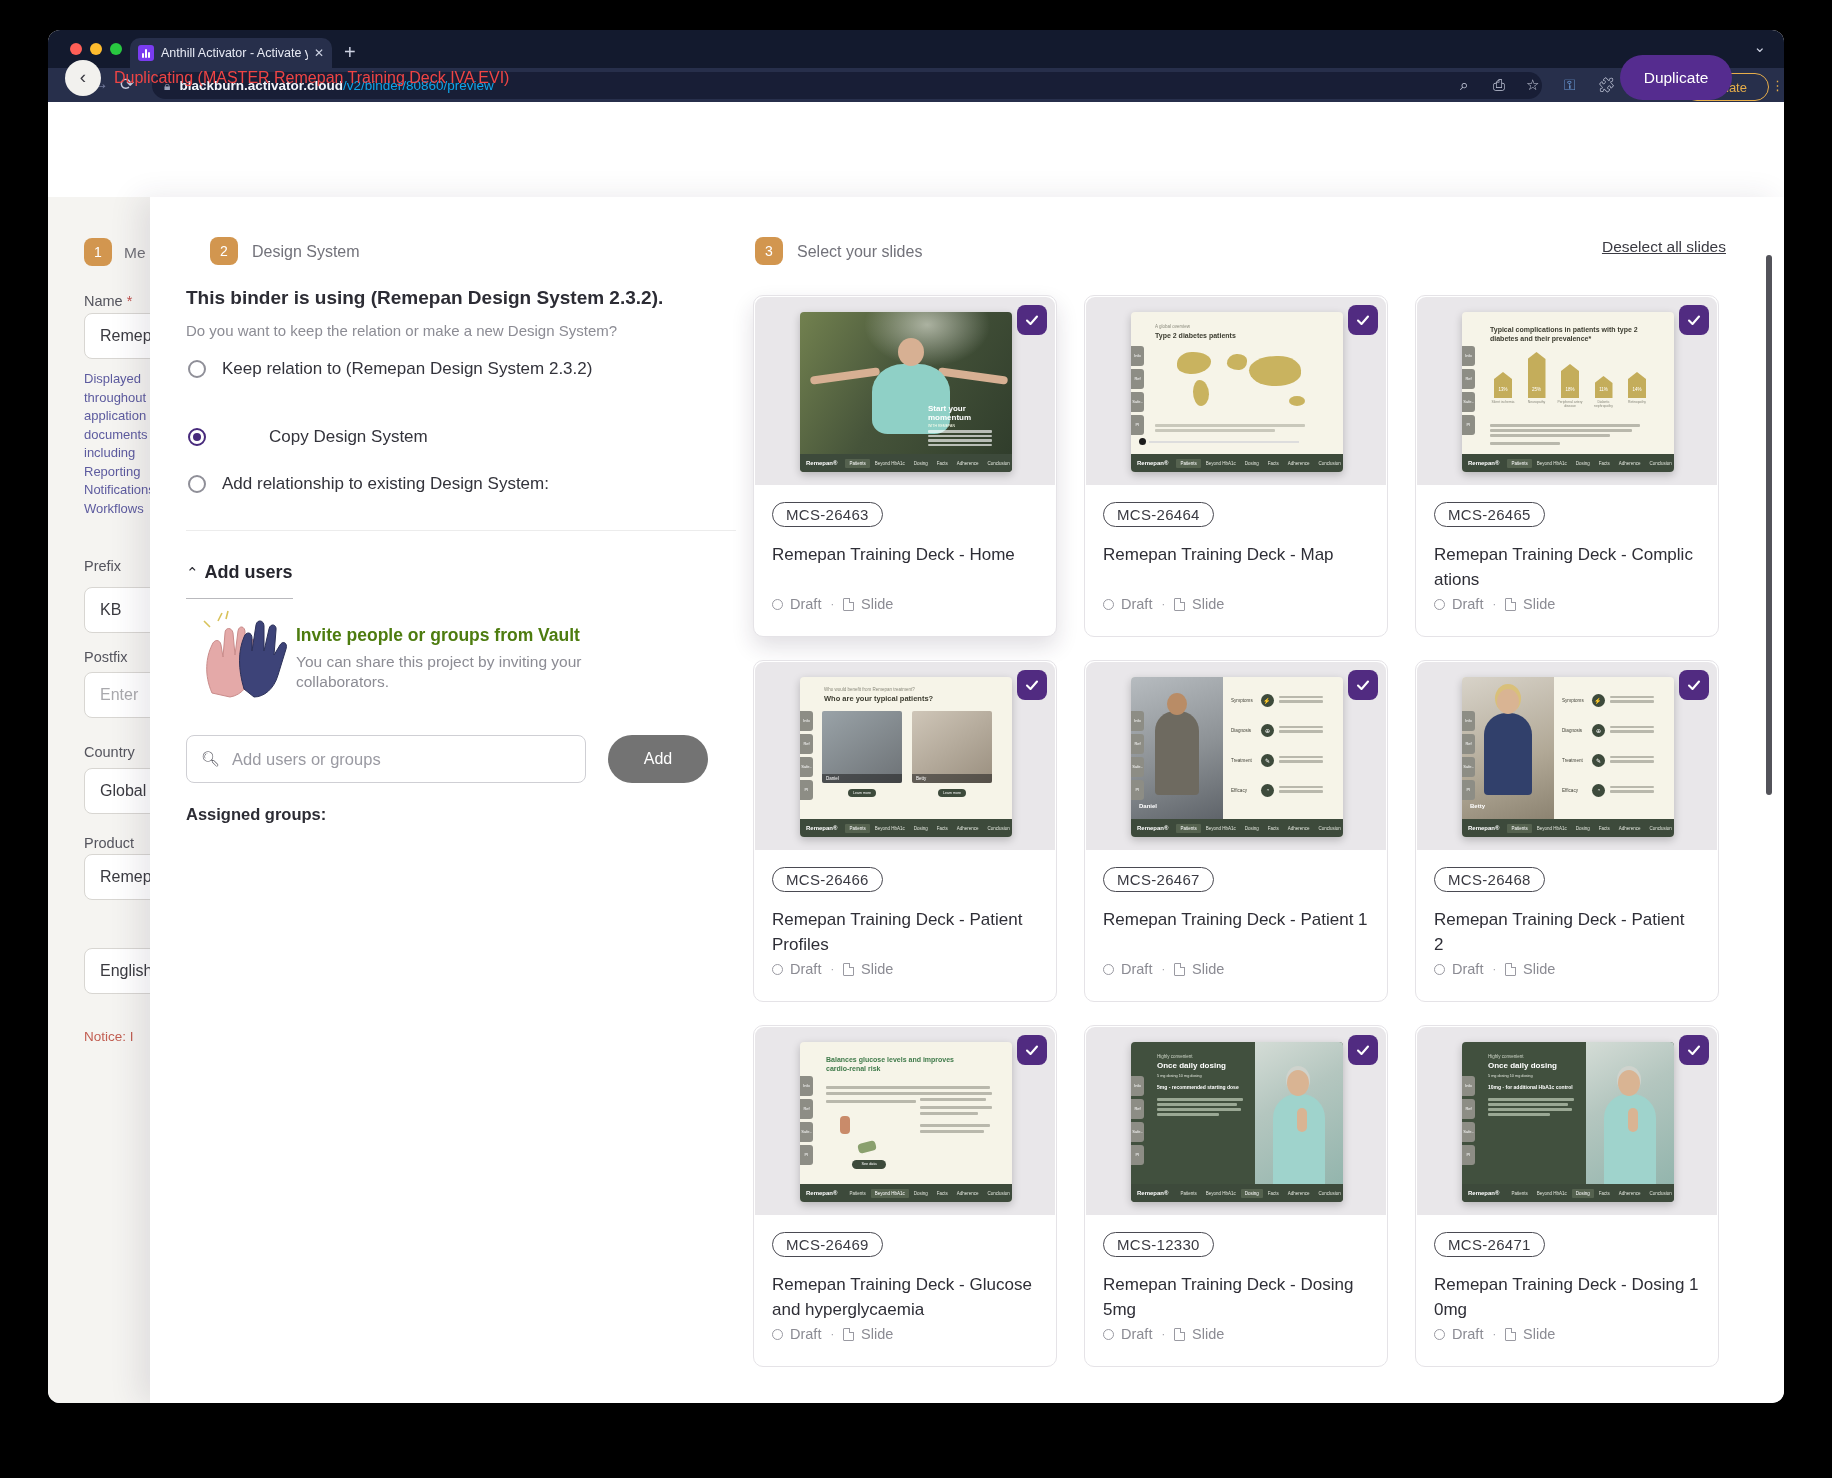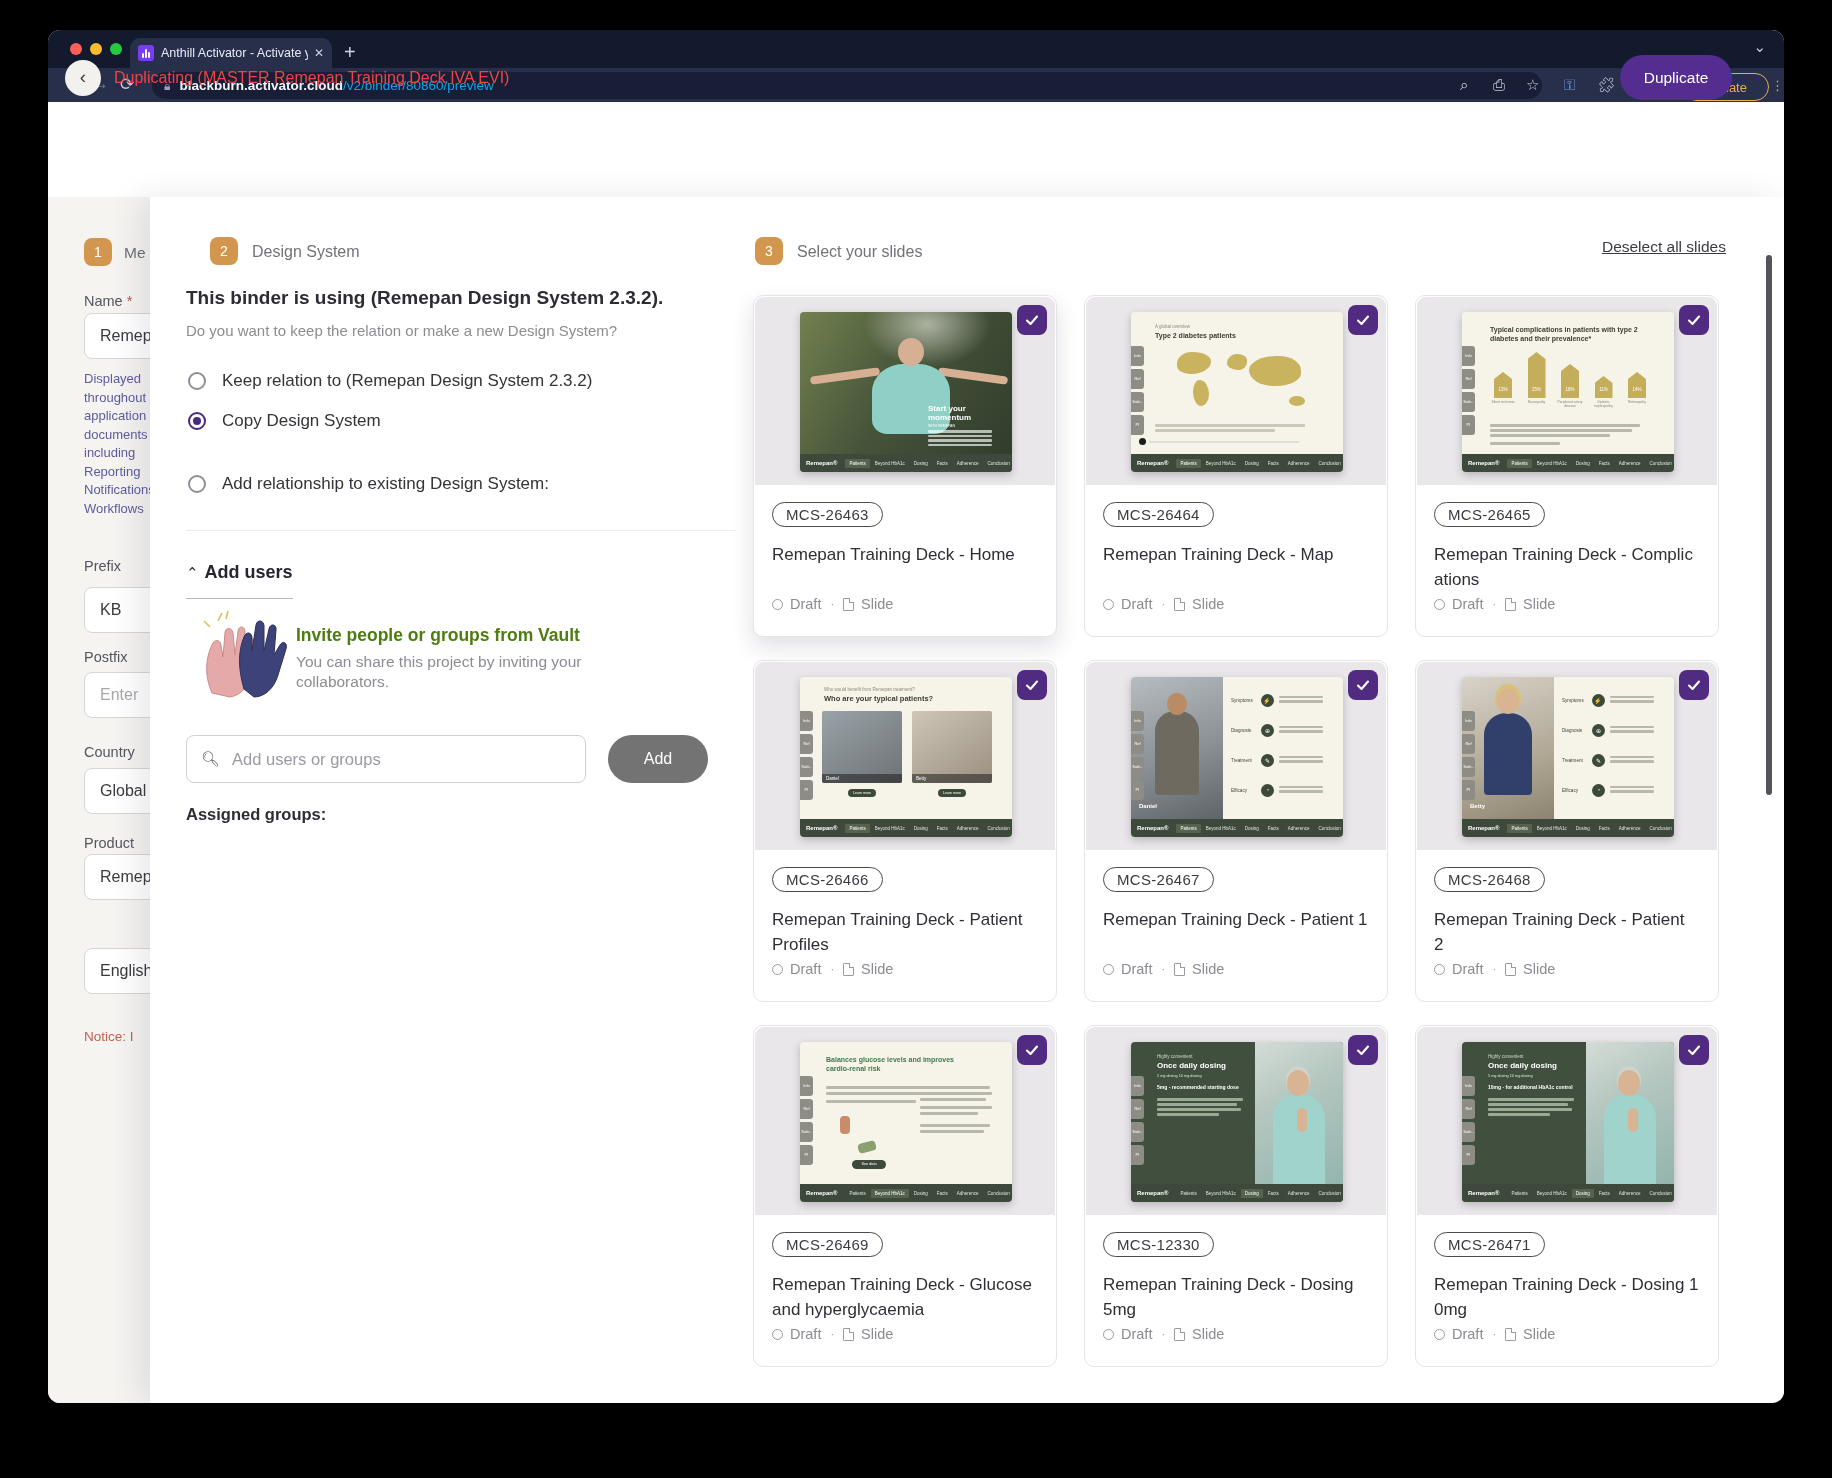--- a/index.html
+++ b/index.html
@@ -293,25 +293,25 @@
     <div id="notice">Notice: I</div>
   </div>
 
   <div id="panel">
 
     <div id="ds-badge" class="badge">2</div>
     <div id="ds-title">Design System</div>
     <div id="ds-heading">This binder is using (Remepan Design System 2.3.2).</div>
     <div id="ds-sub">Do you want to keep the relation or make a new Design System?</div>
     <div id="ds-options">
-        <div class="radio-row" style="top: 174px;">
+        <div class="radio-row" style="top: 162px;">
           <span class="rdot"></span>
           <span class="rlabel">Keep relation to (Remepan Design System 2.3.2)</span>
         </div>
-        <div class="radio-row" style="top: 214px;">
+        <div class="radio-row" style="top: 230px; gap: 47px;">
           <span class="rdot sel"></span>
           <span class="rlabel">Copy Design System</span>
         </div>
         <div class="radio-row" style="top: 277px;">
           <span class="rdot"></span>
           <span class="rlabel">Add relationship to existing Design System:</span>
         </div>
       </div>
     <div id="ds-divider"></div>
 

